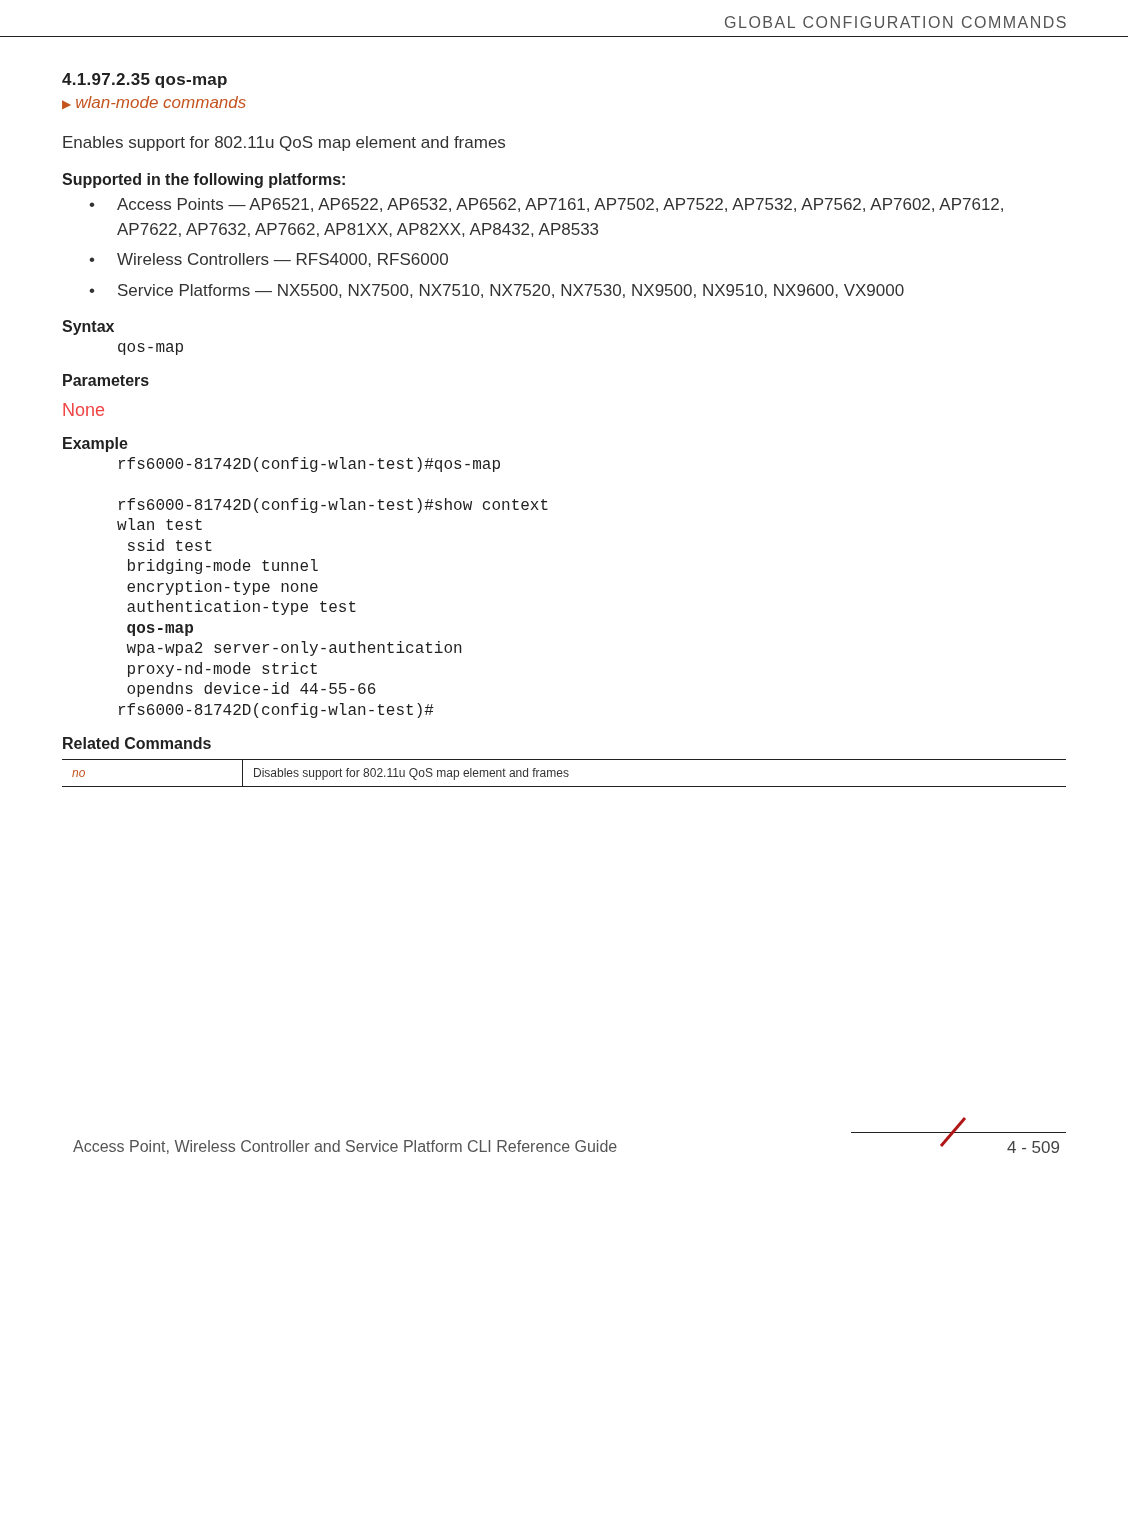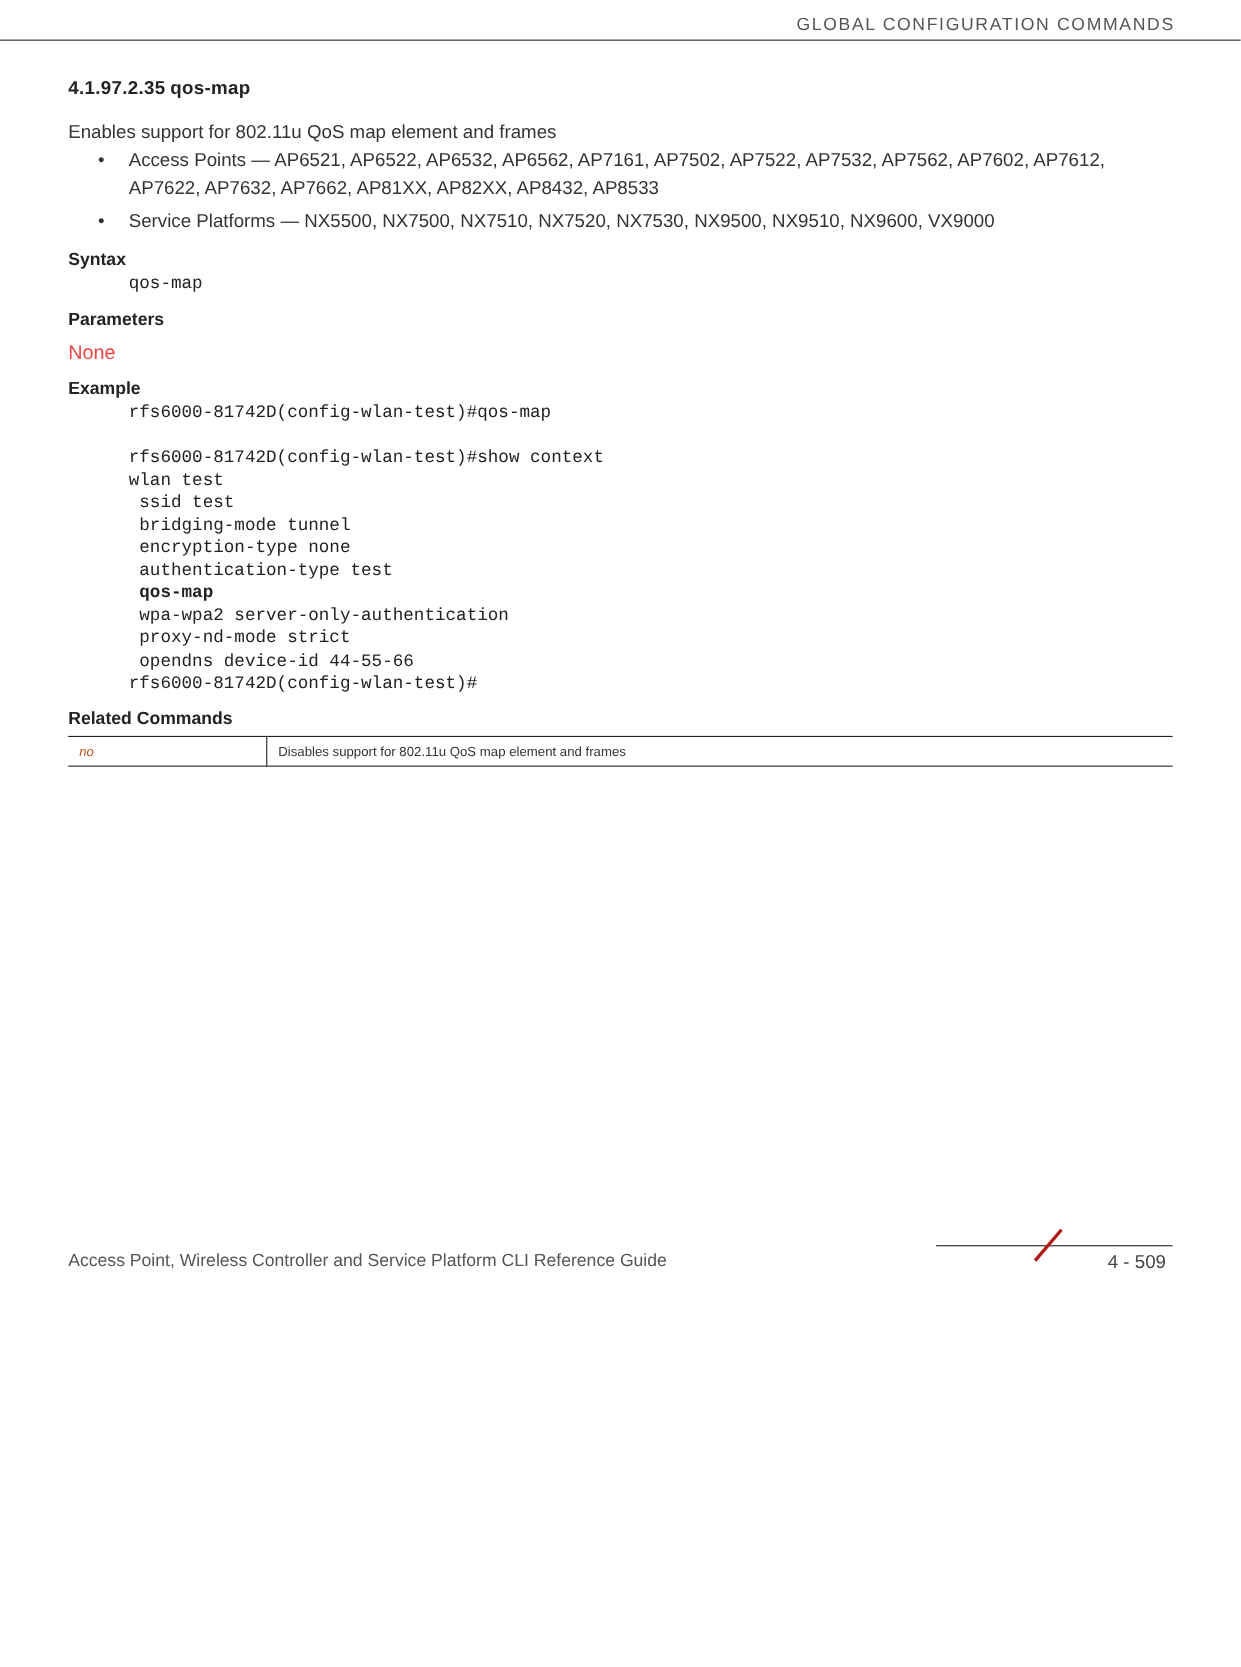--- a/index.html
+++ b/index.html
@@ -130,21 +130,21 @@
   }
   .related-table td.cmd {
     color: #c4541f;
     font-style: italic;
     width: 160px;
     border-right: 1px solid #222;
   }
   .footer {
     position: absolute;
     bottom: 38px;
-    left: 62px;
+    left: 73px;
     right: 62px;
     height: 40px;
   }
   .footer-rule {
     position: absolute;
     right: 0;
     width: 215px;
     height: 0;
     border-top: 1.2px solid #222;
     top: 0;
@@ -180,25 +180,30 @@
   <div class="running-header">GLOBAL CONFIGURATION COMMANDS</div>
   <div class="header-rule"></div>
 
   <div class="content">
 
     <div>
       <span class="section-num">4.1.97.2.35</span>
       <span class="section-num">qos-map</span>
     </div>
 
+    <div class="nav-link">
+      <span class="nav-arrow">▶</span><span>wlan-mode commands</span>
+    </div>
 
     <div class="desc">Enables support for 802.11u QoS map element and frames</div>
 
+    <div class="supported-platforms">Supported in the following platforms:</div>
     <ul class="platforms">
       <li>Access Points — AP6521, AP6522, AP6532, AP6562, AP7161, AP7502, AP7522, AP7532, AP7562, AP7602, AP7612, AP7622, AP7632, AP7662, AP81XX, AP82XX, AP8432, AP8533</li>
+      <li>Wireless Controllers — RFS4000, RFS6000</li>
       <li>Service Platforms — NX5500, NX7500, NX7510, NX7520, NX7530, NX9500, NX9510, NX9600, VX9000</li>
     </ul>
 
     <div class="subhead">Syntax</div>
     <div class="codeblock">qos-map</div>
 
     <div class="subhead">Parameters</div>
     <div class="none-text">None</div>
 
     <div class="subhead">Example</div>

